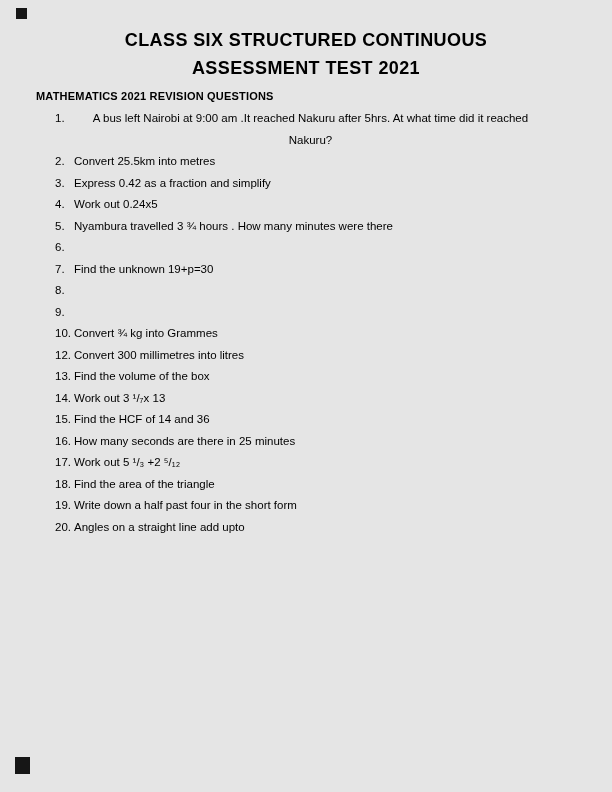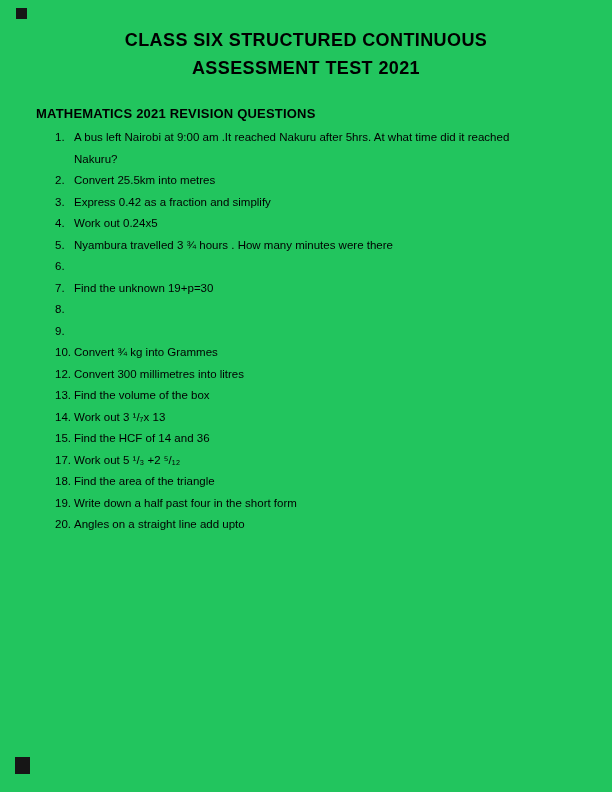--- a/index.html
+++ b/index.html
@@ -4,21 +4,21 @@
 <style>
   html, body {
     margin: 0;
     padding: 0;
     background: #ffffff;
   }
   .page {
     position: relative;
     width: 612px;
     height: 792px;
-    background: #22c55e;
+    background: #e5e5e5;
     color: #000000;
     font-family: "Liberation Sans", "DejaVu Sans", sans-serif;
     overflow: hidden;
   }
   .scan-mark-top {
     position: absolute;
     left: 16px;
     top: 8px;
     width: 11px;
     height: 11px;
@@ -36,40 +36,41 @@
     margin-top: 26px;
     text-align: center;
   }
   .title-line {
     font-size: 18px;
     font-weight: bold;
     line-height: 28px;
     letter-spacing: 0.4px;
   }
   .section-heading {
-    margin: 24px 0 0 36px;
-    font-size: 13px;
+    margin: 8px 0 0 36px;
+    font-size: 11px;
     font-weight: bold;
     letter-spacing: 0.2px;
   }
   .question-list {
     margin: 6px 0 0 55px;
   }
   .q-row {
     display: flex;
     align-items: flex-start;
     font-size: 11.5px;
   }
   .q-num {
     flex: 0 0 19px;
     line-height: 21.5px;
   }
   .q-text {
     max-width: 473px;
     line-height: 21.5px;
+    text-align: center;
   }
 </style>
 </head>
 <body>
 
 <div class="page">
 
   <div class="scan-mark-top"></div>
   <div class="scan-mark-bottom"></div>
 
@@ -129,20 +130,24 @@
     </div>
     <div class="q-row">
       <span class="q-num">14.</span>
       <span class="q-text">Work out 3 ¹/₇x 13</span>
     </div>
     <div class="q-row">
       <span class="q-num">15.</span>
       <span class="q-text">Find the HCF of 14 and 36</span>
     </div>
     <div class="q-row">
+      <span class="q-num">16.</span>
+      <span class="q-text">How many seconds are there in 25 minutes</span>
+    </div>
+    <div class="q-row">
       <span class="q-num">17.</span>
       <span class="q-text">Work out 5 ¹/₃ +2 ⁵/₁₂</span>
     </div>
     <div class="q-row">
       <span class="q-num">18.</span>
       <span class="q-text">Find the area of the triangle</span>
     </div>
     <div class="q-row">
       <span class="q-num">19.</span>
       <span class="q-text">Write down a half past four in the short form</span>

